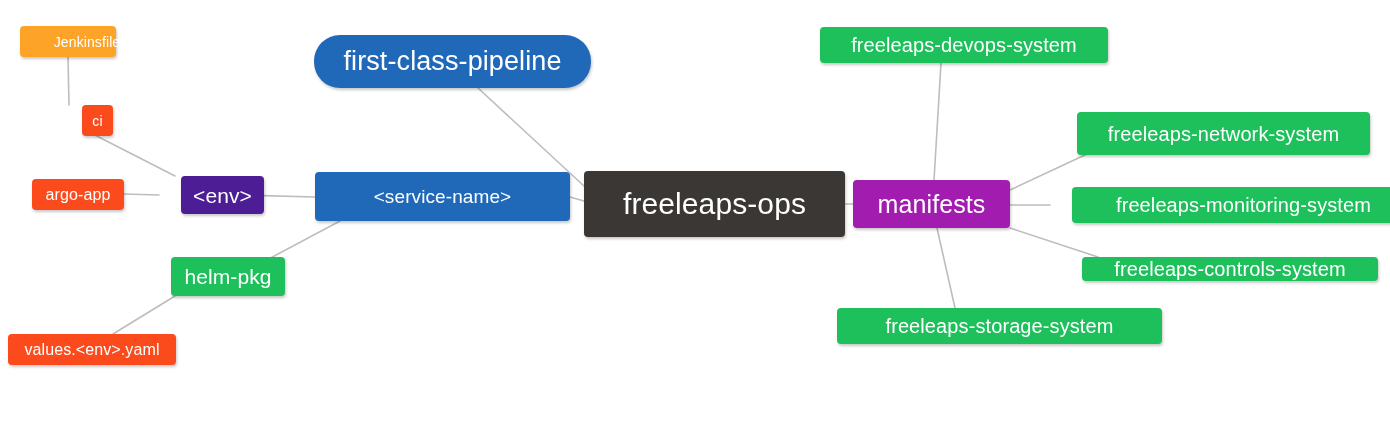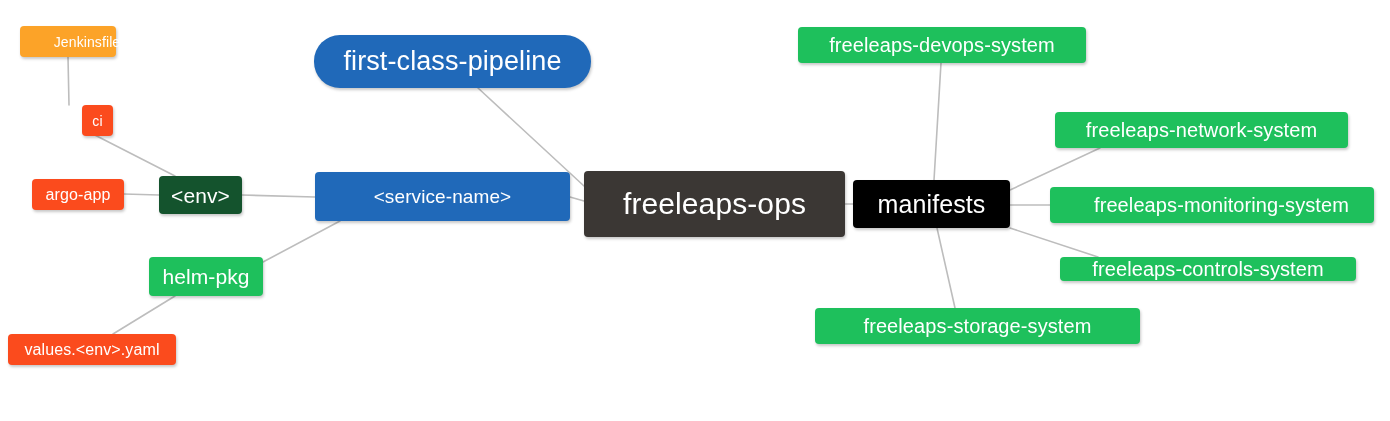--- a/index.html
+++ b/index.html
@@ -36,21 +36,21 @@
     color: #ffffff;
     border-radius: 4px;
     white-space: nowrap;
     line-height: 1;
     box-shadow: 1px 2px 3px rgba(0,0,0,0.22);
     padding: 0 10px;
     letter-spacing: 0.1px;
   }
   .node-root   { background: #3b3734; }
   .node-blue   { background: #2069b9; }
-  .node-green  { background: #1ec05c; }
+  .node-green  { background: #1ec05c; margin-left: 22px; }
   .node-orange { background: #fca328; padding-left: 48px; }
   .node-red    { background: #fb4b1d; }
 </style>
 </head>
 <body>
 
 <div id="mindmap">
   <svg id="edge-layer" width="1390" height="421" viewBox="0 0 1390 421">
       <line x1="584" y1="186" x2="478" y2="88" stroke="#bdbdbd" stroke-width="1.6" stroke-linecap="round"></line>
       <line x1="584" y1="201" x2="570" y2="197" stroke="#bdbdbd" stroke-width="1.6" stroke-linecap="round"></line>
@@ -64,26 +64,26 @@
       <line x1="934" y1="180" x2="941" y2="63" stroke="#bdbdbd" stroke-width="1.6" stroke-linecap="round"></line>
       <line x1="1010" y1="190" x2="1100" y2="148" stroke="#bdbdbd" stroke-width="1.6" stroke-linecap="round"></line>
       <line x1="1010" y1="205" x2="1050" y2="205" stroke="#bdbdbd" stroke-width="1.6" stroke-linecap="round"></line>
       <line x1="1010" y1="228" x2="1098" y2="257" stroke="#bdbdbd" stroke-width="1.6" stroke-linecap="round"></line>
       <line x1="937" y1="228" x2="955" y2="308" stroke="#bdbdbd" stroke-width="1.6" stroke-linecap="round"></line>
     </svg>
   <div id="node-layer">
       <div class="node node-root" style="left: 584px; top: 171px; width: 261px; height: 66px; font-size: 30px; background: rgb(59, 55, 52);">freeleaps-ops</div>
       <div class="node node-blue" style="left: 314px; top: 35px; width: 277px; height: 53px; font-size: 27px; background: rgb(32, 105, 185); border-radius: 26px;">first-class-pipeline</div>
       <div class="node node-blue" style="left: 315px; top: 172px; width: 255px; height: 49px; font-size: 19px; background: rgb(32, 105, 185);">&lt;service-name&gt;</div>
-      <div class="node node-blue" style="left: 853px; top: 180px; width: 157px; height: 48px; font-size: 25px; background: #000000;">manifests</div>
-      <div class="node node-green" style="left: 159px; top: 176px; width: 83px; height: 38px; font-size: 21px; background: #14532d;">&lt;env&gt;</div>
+      <div class="node node-blue" style="left: 853px; top: 180px; width: 157px; height: 48px; font-size: 25px; background: #a21caf;">manifests</div>
+      <div class="node node-green" style="left: 159px; top: 176px; width: 83px; height: 38px; font-size: 21px; background: #4c1d95;">&lt;env&gt;</div>
       <div class="node node-green" style="left: 149px; top: 257px; width: 114px; height: 39px; font-size: 21px; background: rgb(30, 192, 92);">helm-pkg</div>
       <div class="node node-orange" style="left: 20px; top: 26px; width: 96px; height: 31px; font-size: 14px; background: rgb(252, 163, 40);">Jenkinsfile</div>
       <div class="node node-red" style="left: 54px; top: 105px; width: 31px; height: 31px; font-size: 14px; background: rgb(251, 75, 29); margin-left: 28px;">ci</div>
       <div class="node node-red" style="left: 32px; top: 179px; width: 92px; height: 31px; font-size: 16px; background: rgb(251, 75, 29);">argo-app</div>
       <div class="node node-red" style="left: 8px; top: 334px; width: 168px; height: 31px; font-size: 16px; background: rgb(251, 75, 29);">values.&lt;env&gt;.yaml</div>
       <div class="node node-green" style="left: 798px; top: 27px; width: 288px; height: 36px; font-size: 20px; background: rgb(30, 192, 92);">freeleaps-devops-system</div>
-      <div class="node node-green" style="left: 1055px; top: 112px; width: 293px; height: 36px; font-size: 20px; background: rgb(30, 192, 92);">freeleaps-network-system</div>
+      <div class="node node-green" style="left: 1055px; top: 112px; width: 293px; height: 43px; font-size: 20px; background: rgb(30, 192, 92);">freeleaps-network-system</div>
       <div class="node node-green" style="left: 1050px; top: 187px; width: 324px; height: 36px; font-size: 20px; background: rgb(30, 192, 92); padding-left: 29px;">freeleaps-monitoring-system</div>
       <div class="node node-green" style="left: 1060px; top: 257px; width: 296px; height: 24px; font-size: 20px; background: rgb(30, 192, 92);">freeleaps-controls-system</div>
       <div class="node node-green" style="left: 815px; top: 308px; width: 325px; height: 36px; font-size: 20px; background: rgb(30, 192, 92);">freeleaps-storage-system</div>
     </div>
 </div>
 
 </body></html>

